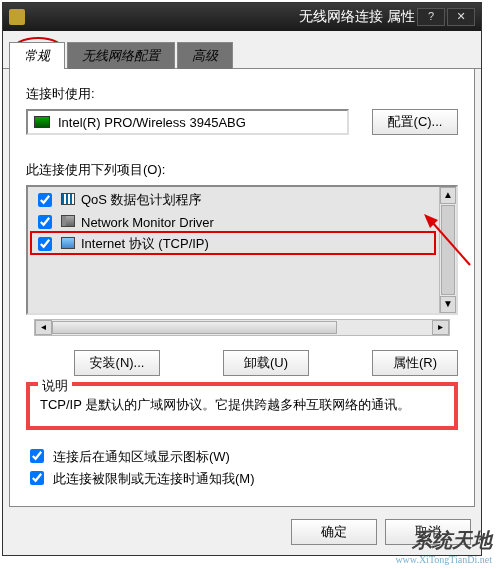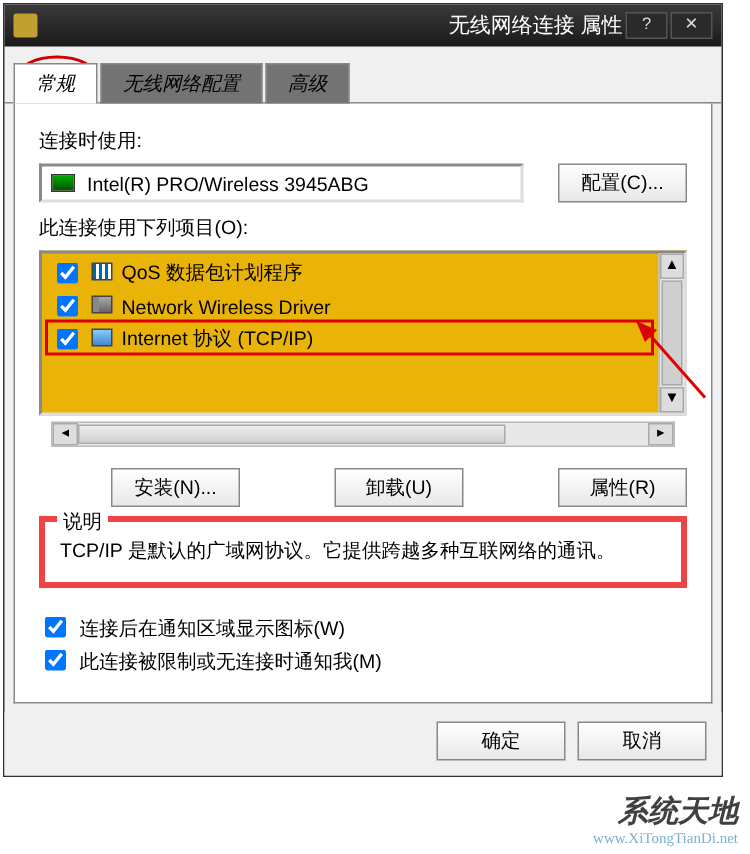--- a/index.html
+++ b/index.html
@@ -12,26 +12,26 @@
   .titlebar .ctrl { width: 28px; height: 18px; margin-left: 2px; background: #2a2a2a; border: 1px solid #555; text-align: center; line-height: 14px; color:#ddd; font-size:11px; cursor:pointer; }
 
   .tabbar { display:flex; padding: 10px 6px 0 6px; border-bottom: 1px solid #888; position: relative; font-style: italic; }
   .tab { padding: 4px 14px; border: 1px solid #888; border-bottom: none; background: #737373; margin-right: 2px; cursor:pointer; position:relative; top:1px; }
   .tab.active { background: #fff; z-index: 2; }
   .tab-circle { position:absolute; left:8px; top:6px; width:54px; height:28px; border:2px solid #c00; border-radius: 50%/50%; pointer-events:none; }
 
   .panel { background: #fff; margin: 0 6px 6px 6px; border: 1px solid #888; border-top:none; padding: 16px; }
 
   .label { margin-bottom: 6px; }
-  .adapter-row { display:flex; gap:23px; align-items:center; margin-bottom:8px; }
+  .adapter-row { display:flex; gap:23px; align-items:center; margin-bottom:26px; }
   .adapter-box { flex:1; border: 2px inset #ddd; height: 26px; display:flex; align-items:center; padding: 0 6px; background:#fff; }
   .adapter-box .nic { width:16px; height:12px; background: linear-gradient(#0a0,#050); margin-right:8px; border:1px solid #333; }
   .btn { border: 1px solid #888; background: linear-gradient(#fff,#e8e8e8); padding: 3px 10px; cursor:pointer; min-width:86px; text-align:center; }
 
-  .listbox { border: 2px inset #ddd; height: 110px; position:relative; background:#eab308; margin-bottom:4px;padding-left:16px; }
+  .listbox { border: 2px inset #ddd; height: 130px; position:relative; background:#e5e5e5; margin-bottom:4px;padding-left:16px; }
   .listbox-inner { position:absolute; inset:0 18px 0 0; padding:2px; }
   .item { display:flex; align-items:center; gap:6px; padding:1px 4px; white-space:nowrap; cursor:pointer; }
   .item .cb { width:14px; height:14px; }
   .item .ico { width:14px; height:14px; display:inline-block; }
   .item .ico.qos::before { content:""; display:block; width:12px; height:10px; border:1px solid #444; background: repeating-linear-gradient(90deg,#06a,#06a 2px,#fff 2px,#fff 4px); }
   .item .ico.nm::before { content:""; display:block; width:12px; height:10px; border:1px solid #444; background: linear-gradient(#aaa,#666); box-shadow: 4px 0 0 #888 inset; }
   .item .ico.tcp::before { content:""; display:block; width:12px; height:10px; border:1px solid #444; background: linear-gradient(#8cf,#48c); }
   .highlight-box { position:absolute; border:2px solid #d00; pointer-events:none; }
 
   .vscroll { position:absolute; right:0; top:0; bottom:0; width:17px; background:#e8e8e8; border-left:1px solid #bbb; }
@@ -96,21 +96,21 @@
     <div class="listbox">
       <div class="listbox-inner">
         <div class="item">
           <input type="checkbox" class="cb" checked="" style="">
           <span class="ico qos"></span>
           <span>QoS 数据包计划程序</span>
         </div>
         <div class="item">
           <input type="checkbox" class="cb" checked="" style="">
           <span class="ico nm"></span>
-          <span>Network Wireless Driver</span>
+          <span>Network Monitor Driver</span>
         </div>
         <div class="item">
           <input type="checkbox" class="cb" checked="" style="">
           <span class="ico tcp"></span>
           <span>Internet 协议 (TCP/IP)</span>
         </div>
         <div class="highlight-box" style="left:2px; right:2px; top:44px; height:24px;"></div>
       </div>
       <div class="vscroll">
         <div class="arr">▲</div>

